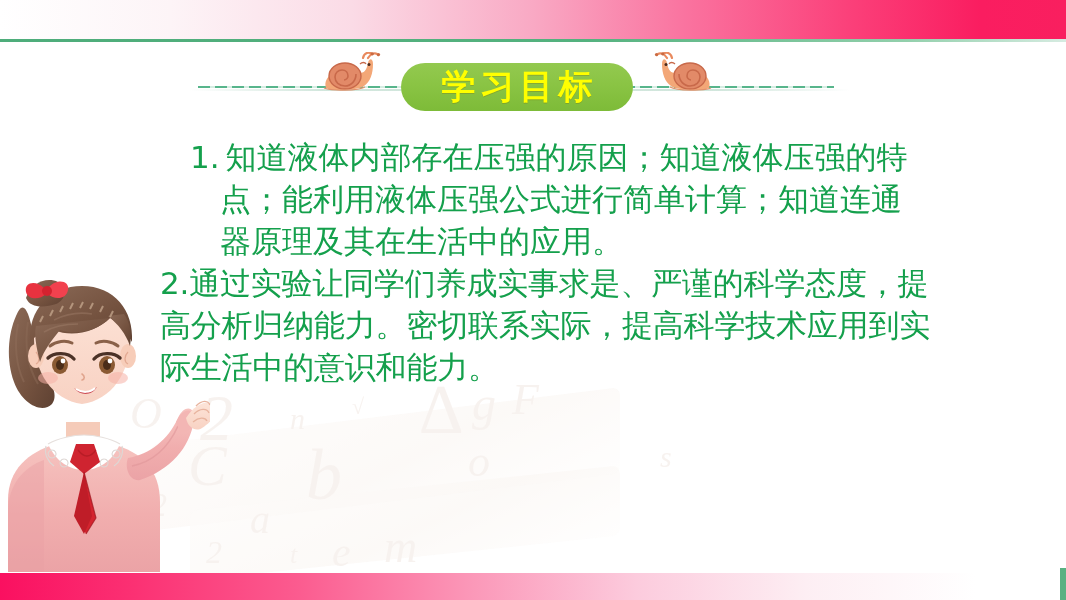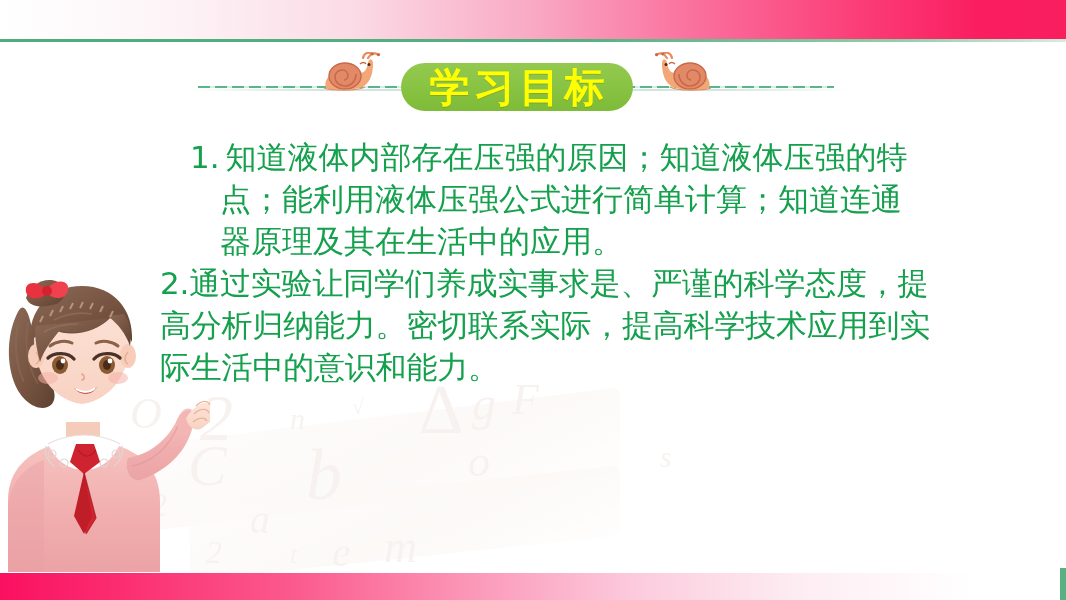--- a/index.html
+++ b/index.html
@@ -114,21 +114,21 @@
     left: 401px; top: 63px;
     width: 232px; height: 48px;
     border-radius: 24px;
     background: linear-gradient(to bottom, #93c94f 0%, #8ac444 45%, #7dbb38 100%);
     display: flex;
     align-items: center;
     justify-content: center;
   }
   .title-text {
     font-family: "DejaVu Sans", "Liberation Sans", sans-serif;
-    font-size: 40px;
+    font-size: 34px;
     font-weight: bold;
     letter-spacing: 5px;
     color: #ffff00;
     text-shadow: 0 1px 0 rgba(120,90,0,.25);
     padding-left: 5px;
   }
 
   .snail { position: absolute; }
   .snail-left  { left: 318px; top: 52px; }
   .snail-right { left: 645px; top: 52px; transform: scaleX(-1); }

